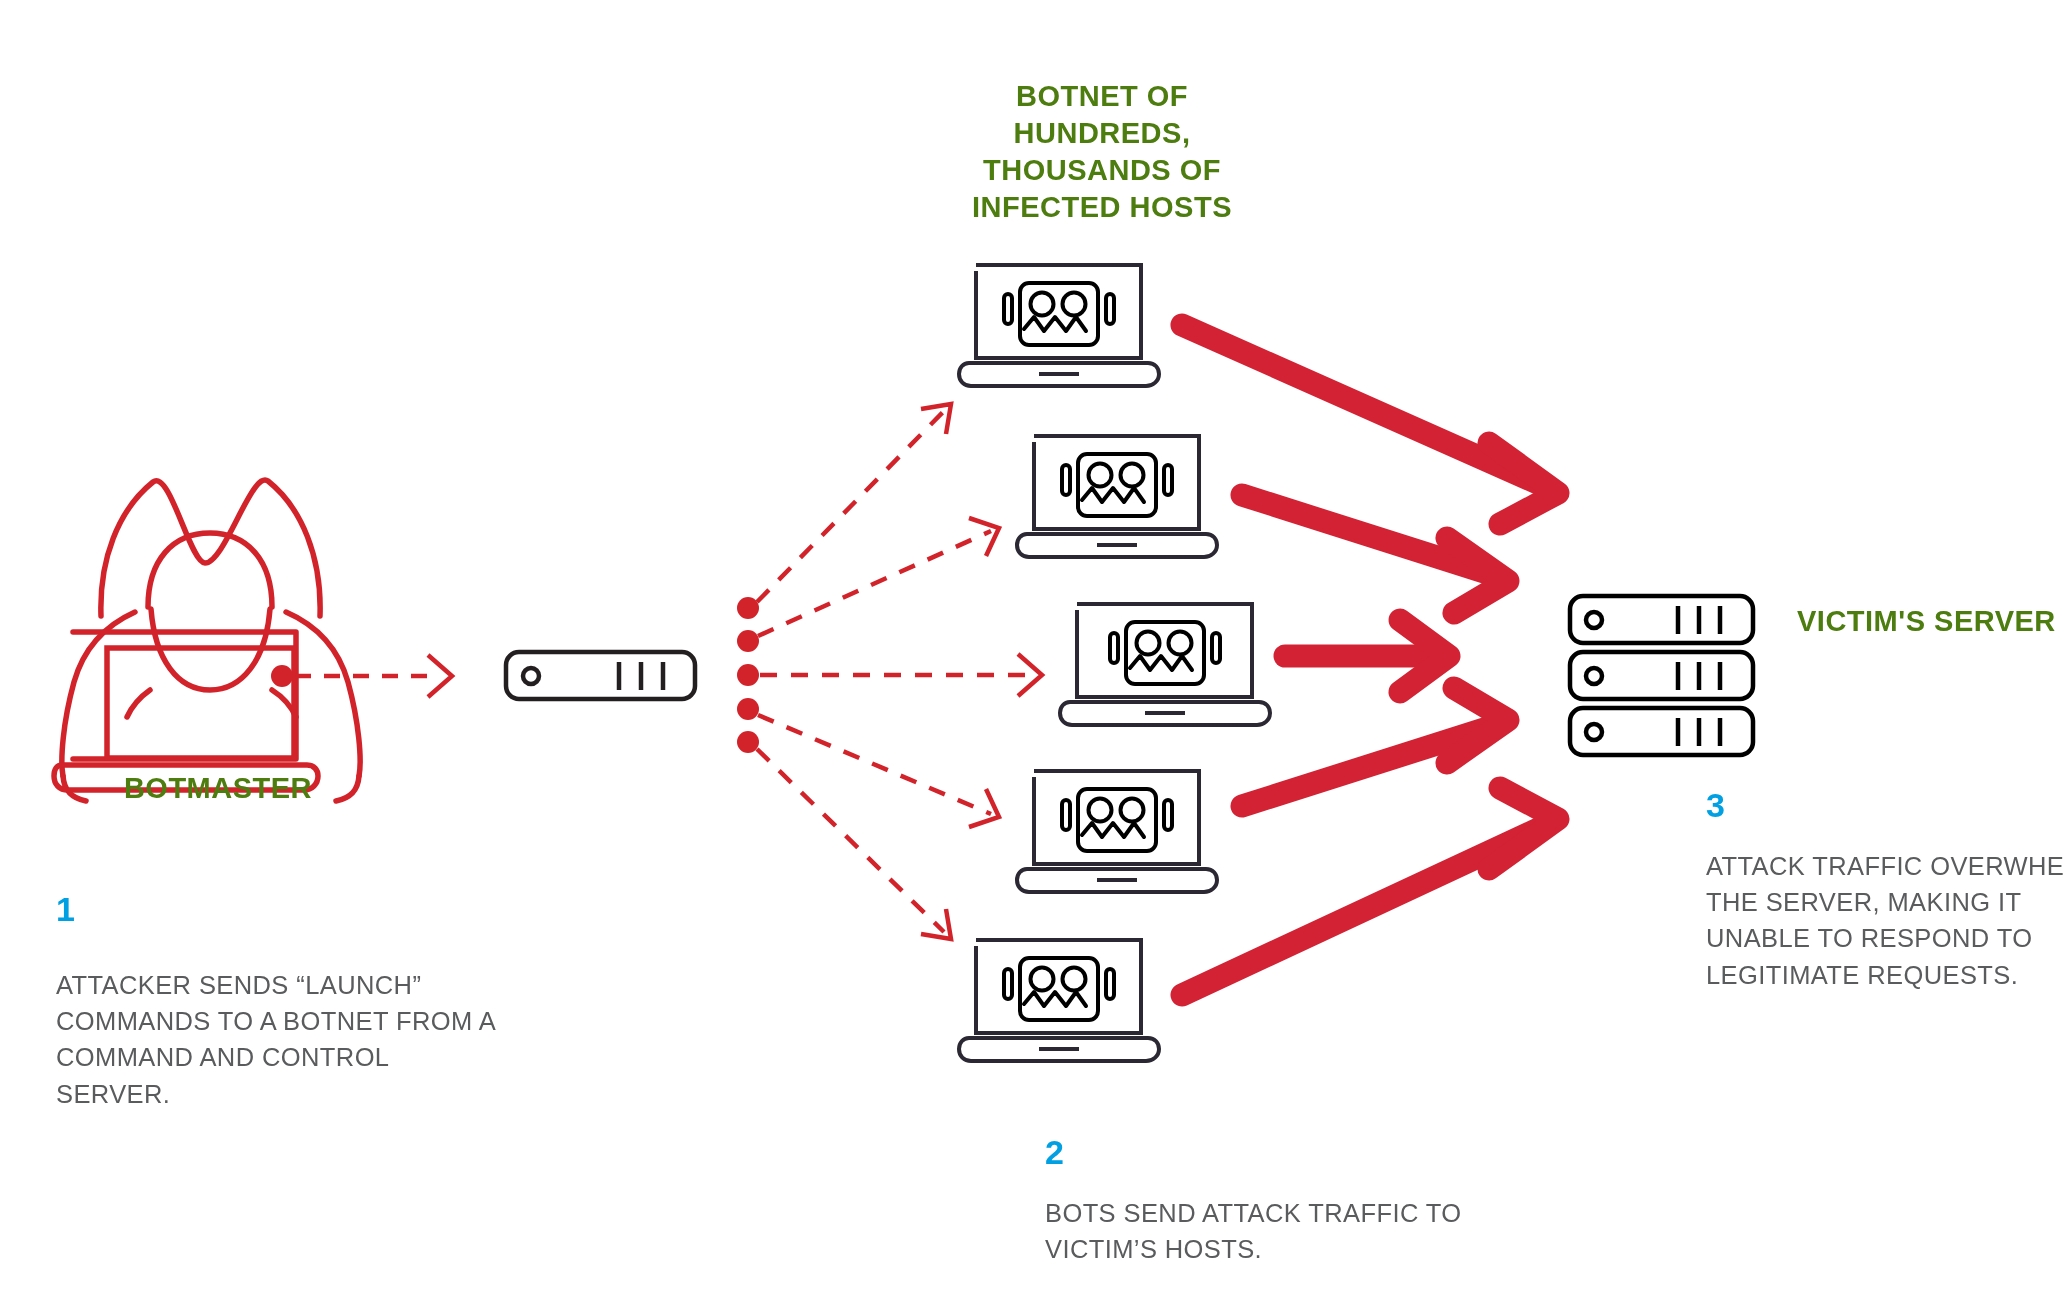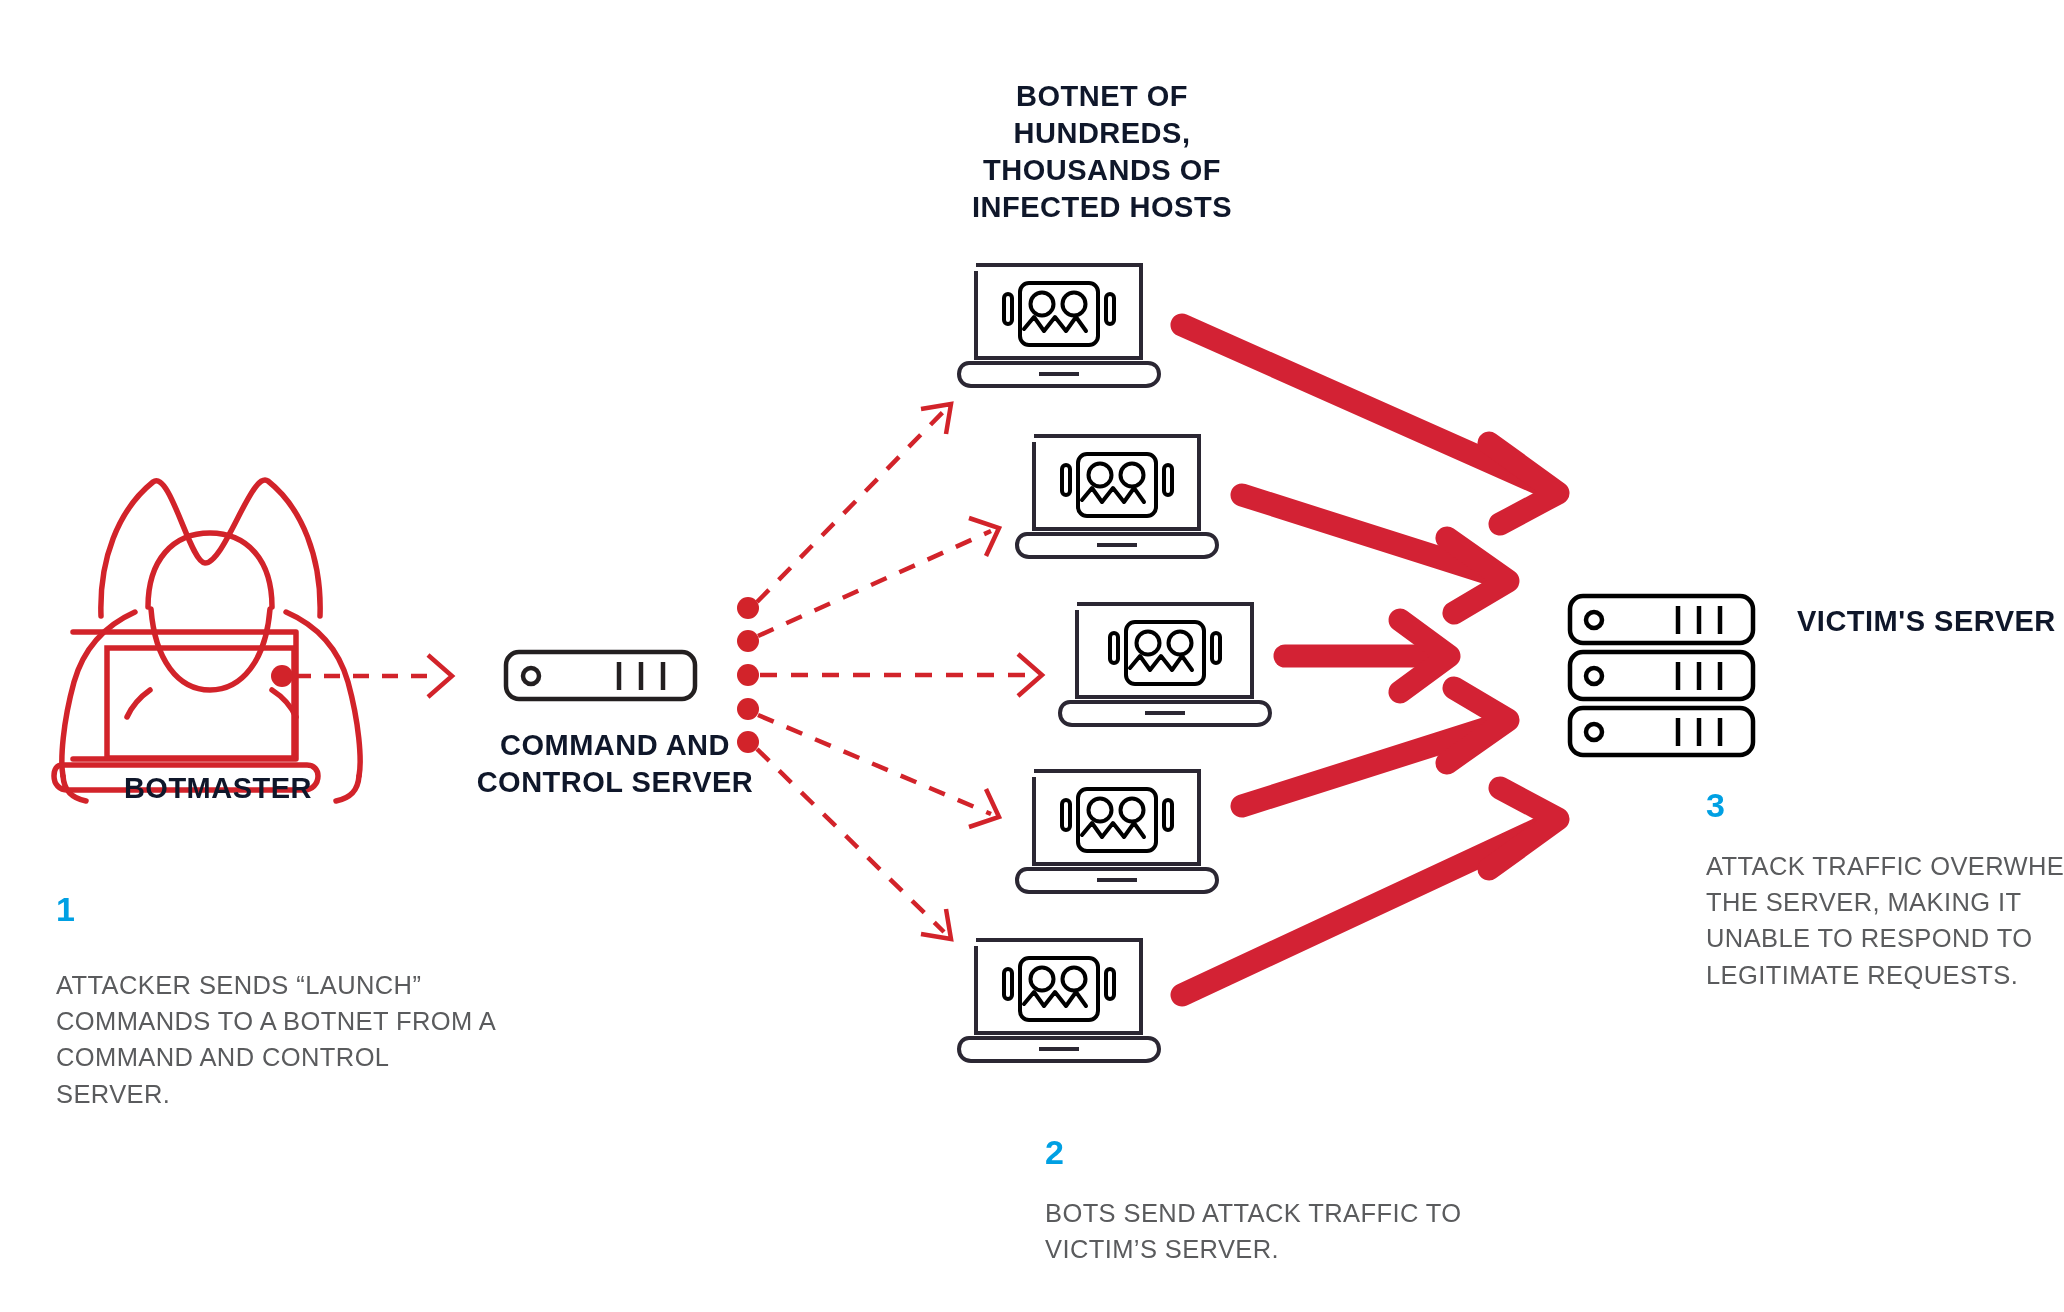--- a/index.html
+++ b/index.html
@@ -22,21 +22,21 @@
     height: 1312px;
   }
   .svg-layer {
     position: absolute;
     left: 0; top: 0;
     width: 2064px;
     height: 1312px;
   }
   .lbl {
     position: absolute;
-    color: #0f172a;
+    color: #4d7c0f;
     font-weight: bold;
     letter-spacing: 0.5px;
     line-height: 1.28;
   }
   .lbl-heading {
     font-size: 29px;
     font-weight: bold;
     text-align: center;
   }
   .body-txt {
@@ -277,26 +277,25 @@
       <line x1="1678" y1="718" x2="1678" y2="746" stroke-linecap="butt"></line>
       <line x1="1699" y1="718" x2="1699" y2="746" stroke-linecap="butt"></line>
       <line x1="1720" y1="718" x2="1720" y2="746" stroke-linecap="butt"></line>
     </g>
   </svg>
 
   <div class="lbl lbl-heading" id="botnet-title">BOTNET OF HUNDREDS, THOUSANDS OF INFECTED HOSTS</div>
 
   <div class="lbl lbl-heading" id="botmaster-label">BOTMASTER</div>
 
-  <div class="lbl lbl-heading" id="cc-label">COMMAND AND CONTROL SERVER</div>
 
   <div class="lbl lbl-heading" id="victim-label">VICTIM'S SERVER</div>
 
   <div class="step-num" id="step1-num">1</div>
   <div class="body-txt" id="step1-txt">ATTACKER SENDS “LAUNCH” COMMANDS TO A BOTNET FROM A COMMAND AND CONTROL SERVER.</div>
 
   <div class="step-num" id="step2-num">2</div>
-  <div class="body-txt" id="step2-txt">BOTS SEND ATTACK TRAFFIC TO VICTIM’S SERVER.</div>
+  <div class="body-txt" id="step2-txt">BOTS SEND ATTACK TRAFFIC TO VICTIM’S HOSTS.</div>
 
   <div class="step-num" id="step3-num">3</div>
   <div class="body-txt" id="step3-txt">ATTACK TRAFFIC OVERWHELMS THE SERVER, MAKING IT UNABLE TO RESPOND TO LEGITIMATE REQUESTS.</div>
 
 </div>
 
 </body></html>

